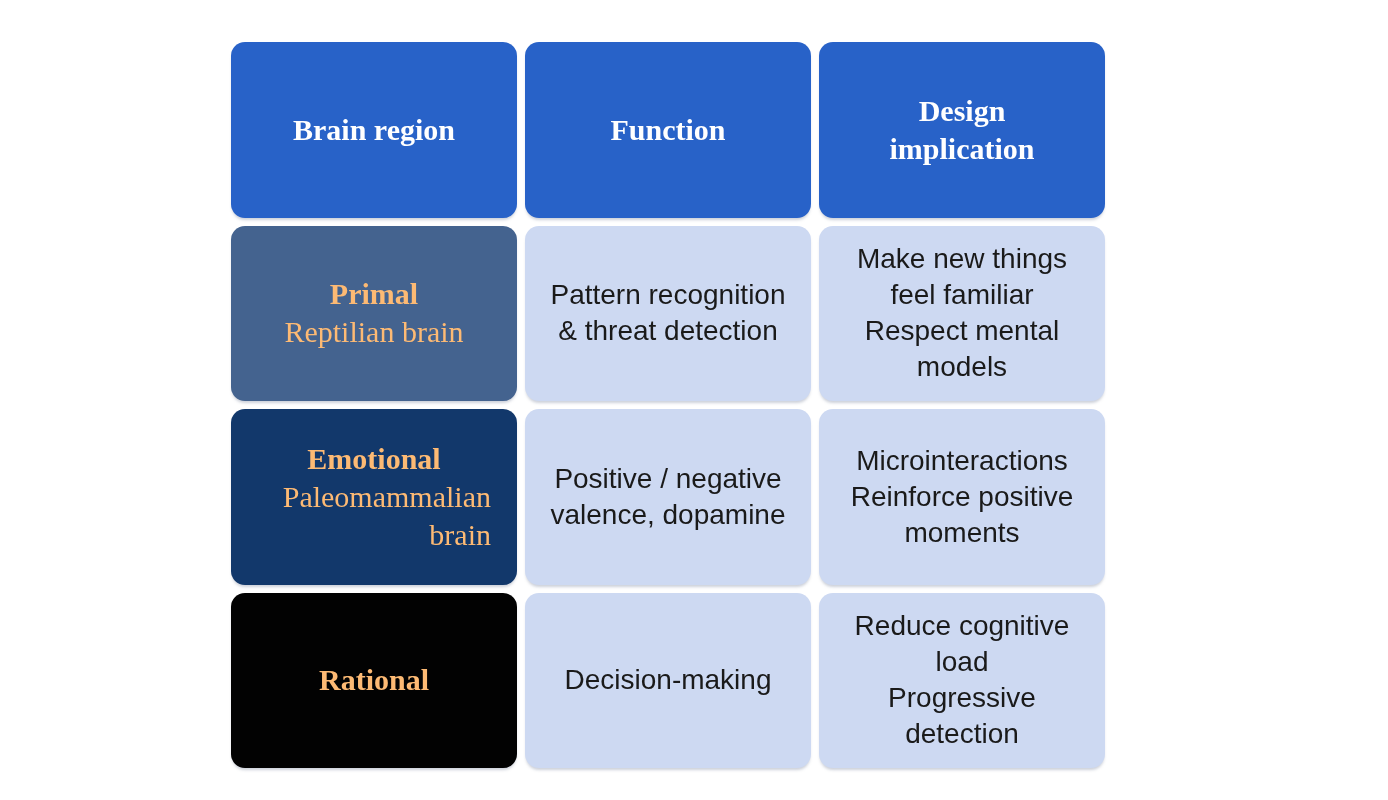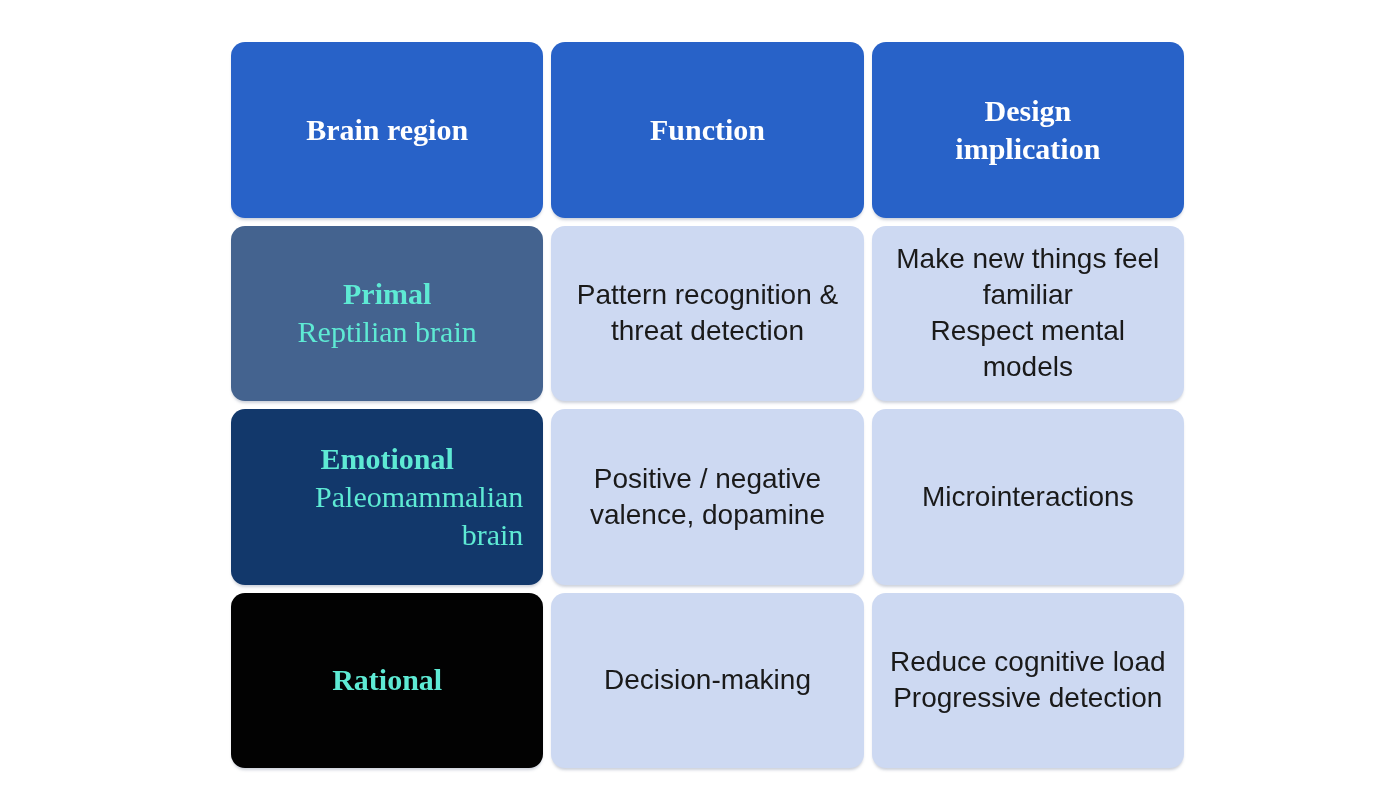--- a/index.html
+++ b/index.html
@@ -11,21 +11,21 @@
     position: relative;
     width: 1388px;
     height: 800px;
     background: #ffffff;
     overflow: hidden;
   }
   .grid {
     position: absolute;
     left: 231px;
     top: 42px;
-    width: 953px;
+    width: 874px;
     height: 726px;
     display: grid;
     grid-template-columns: repeat(3, 1fr);
     grid-template-rows: repeat(4, 1fr);
     gap: 8px;
   }
   .cell {
     border-radius: 14px;
     display: flex;
     flex-direction: column;
@@ -38,25 +38,25 @@
   .cell.header {
     background: #2862C8;
     color: #ffffff;
     font-family: "Liberation Serif", "DejaVu Serif", serif;
     font-weight: 700;
     font-size: 30px;
     line-height: 1.25;
     padding: 0 44px;
   }
   .cell.region {
-    color: #5eead4;
+    color: #fdba74;
     font-family: "Liberation Serif", "DejaVu Serif", serif;
     font-size: 30px;
     line-height: 1.27;
-    padding: 0 20px;
+    padding: 0 26px;
   }
   .cell.region .region-name {
     font-weight: 700;
   }
   .cell.region .region-subname {
     font-weight: 400;
   }
   .cell.region-primal   { background: #44638F; }
   .cell.region-emotional{ background: #12386B; text-align: right; }
   .cell.region-rational { background: #020202; justify-content: center; }
@@ -99,20 +99,21 @@
 
     <div class="cell region region-emotional">
       <div class="region-name">Emotional</div>
       <div class="region-subname">Paleomammalian brain</div>
     </div>
     <div class="cell body">
       <div>Positive / negative valence, dopamine</div>
     </div>
     <div class="cell body">
       <div>Microinteractions</div>
+      <div>Reinforce positive moments</div>
     </div>
 
     <div class="cell region region-rational">
       <div class="region-name">Rational</div>
       <div class="region-subname"></div>
     </div>
     <div class="cell body">
       <div>Decision-making</div>
     </div>
     <div class="cell body">

